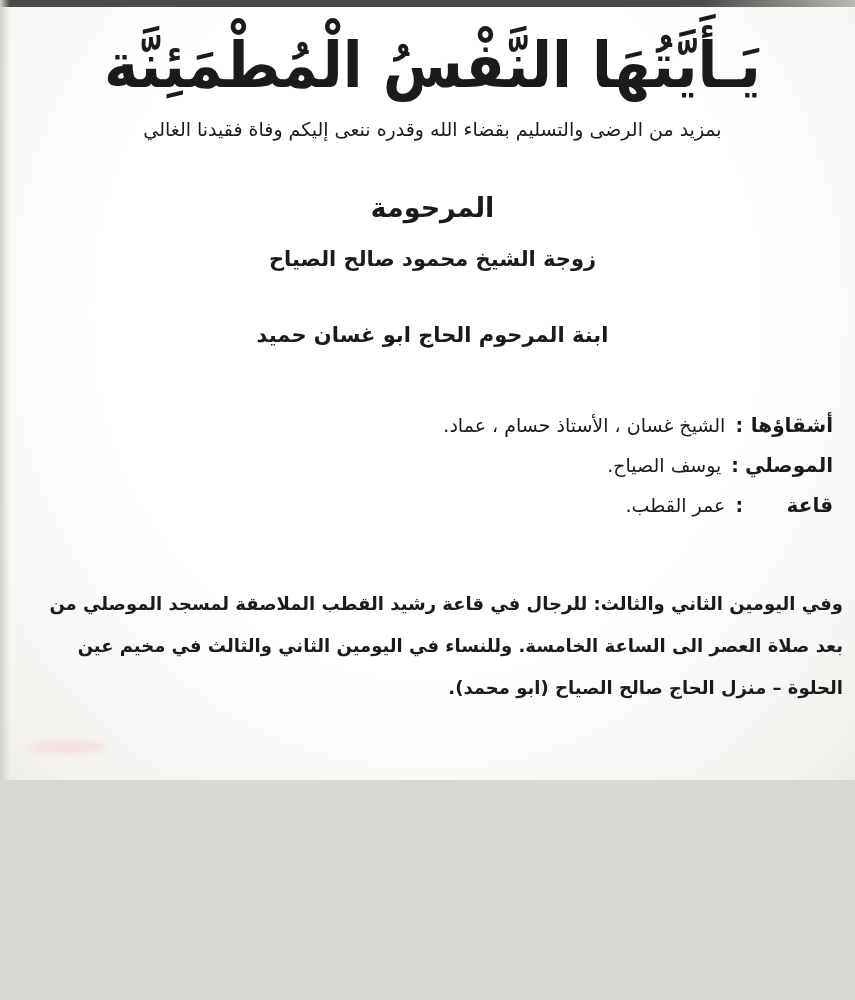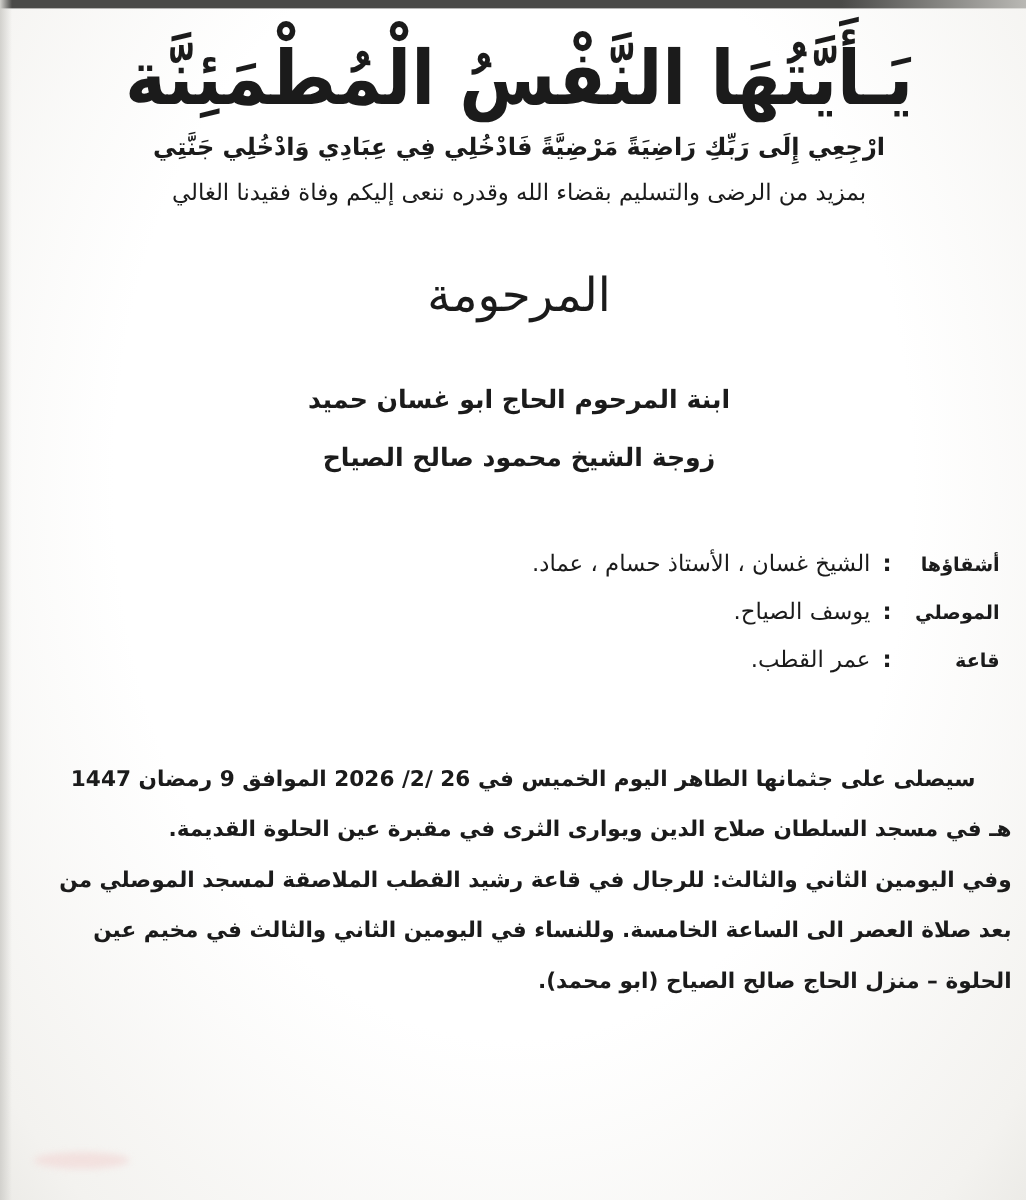--- a/index.html
+++ b/index.html
@@ -9,21 +9,21 @@
     --top_strip:#4a4a48;
   }
   html,body{margin:0;padding:0;}
   body{
     width:855px;height:1000px;overflow:hidden;
     background:var(--edge);
     font-family:"DejaVu Sans",sans-serif;
     color:var(--text);
   }
   .photo{
-    position:relative;width:855px;height:1000px;
+    position:relative;width:855px;height:780px;
     background:
       radial-gradient(ellipse at 50% 40%, #ffffff 55%, #f3f2ef 92%, #ecebe7 100%),
       var(--paper);
   }
   .top-strip{
     position:absolute;top:0;left:0;width:100%;height:7px;
     background:linear-gradient(to right, var(--top_strip) 0%, var(--top_strip) 82%, #b9b8b4 100%);
   }
   .left-strip{
     position:absolute;top:0;left:0;width:10px;height:100%;
@@ -39,42 +39,42 @@
     font-size:58px;font-weight:bold;line-height:1.25;
     transform:scaleY(1.08);
   }
   .callig-sub{
     margin-top:8px;font-size:20px;font-weight:bold;
   }
   .intro{
     margin:16px 0 0 0;font-size:19px;font-weight:normal;
   }
   .title{
-    margin:52px 0 0 0;font-size:39px;font-weight:normal;
+    margin:52px 0 0 0;font-size:27px;font-weight:bold;
   }
   .name{
     margin:44px 0 0 0;font-size:34px;font-weight:bold;
   }
   .lineage{
     margin:0;font-size:21px;font-weight:bold;
   }
   .lineage.first{margin-top:52px;}
   .lineage.second{margin-top:24px;}
   .relatives{
     margin-top:66px;
     padding-right:22px;
     text-align:right;
   }
   .rel-row{
     display:flex;align-items:baseline;
     font-size:19px;font-weight:bold;
     height:40px;
   }
   .rel-label{
-    display:inline-block;min-width:84px;font-size:16px;font-weight:bold;
+    display:inline-block;min-width:84px;font-size:20px;font-weight:bold;
   }
   .rel-colon{margin:0 6px 0 10px;}
   .rel-text{font-weight:normal;}
   .announcement{
     margin-top:50px;
     padding:0 12px 0 34px;
     text-align:right;
     font-size:18px;font-weight:bold;
     line-height:42px;
   }
@@ -90,50 +90,48 @@
 <body>
 
 <div class="photo">
   <div class="top-strip"></div>
   <div class="left-strip"></div>
 
   <div class="page">
 
     <header>
       <div class="callig-main">يَـأَيَّتُهَا النَّفْسُ الْمُطْمَئِنَّة</div>
-      <div class="callig-sub">ارْجِعِي إِلَى رَبِّكِ رَاضِيَةً مَرْضِيَّةً فَادْخُلِي فِي عِبَادِي وَادْخُلِي جَنَّتِي</div>
     </header>
 
     <p class="intro">بمزيد من الرضى والتسليم بقضاء الله وقدره ننعى إليكم وفاة فقيدنا الغالي</p>
 
     <h1 class="title">المرحومة</h1>
 
 
+    <p class="lineage second">زوجة الشيخ محمود صالح الصياح</p>
     <p class="lineage first">ابنة المرحوم الحاج ابو غسان حميد</p>
-    <p class="lineage second">زوجة الشيخ محمود صالح الصياح</p>
 
     <section class="relatives">
       <div class="rel-row">
         <span class="rel-label">أشقاؤها</span>
         <span class="rel-colon">:</span>
         <span class="rel-text">الشيخ غسان ، الأستاذ حسام ،  عماد.</span>
       </div>
       <div class="rel-row">
         <span class="rel-label">الموصلي</span>
         <span class="rel-colon">:</span>
         <span class="rel-text">يوسف الصياح.</span>
       </div>
       <div class="rel-row">
         <span class="rel-label">قاعة</span>
         <span class="rel-colon">:</span>
         <span class="rel-text">عمر القطب.</span>
       </div>
     </section>
 
     <section class="announcement">
-      <p class="indent">سيصلى على جثمانها الطاهر اليوم الخميس في 26 /2/ 2026 الموافق 9 رمضان 1447 هـ في مسجد السلطان صلاح الدين ويوارى الثرى في مقبرة عين الحلوة القديمة.</p>
       <p>وفي اليومين الثاني والثالث: للرجال في قاعة رشيد القطب الملاصقة لمسجد الموصلي من بعد صلاة العصر الى الساعة الخامسة. وللنساء في اليومين الثاني والثالث في مخيم عين الحلوة – منزل الحاج صالح الصياح (ابو محمد).</p>
 
     </section>
 
     <div class="smudge"></div>
   </div>
 </div>
 
 </body></html>

